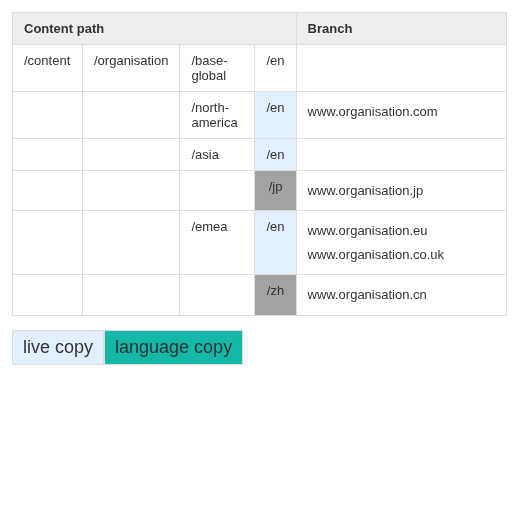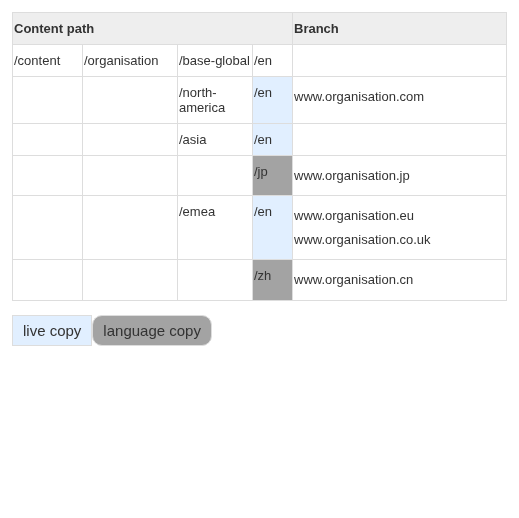--- a/index.html
+++ b/index.html
@@ -10,47 +10,47 @@
       font-size: 13px;
       color: #333;
       background: #fff;
     }
     table {
       border-collapse: collapse;
       width: 495px;
     }
     th, td {
       border: 1px solid #ddd;
-      padding: 8px 1px;
+      padding: 8px 11px;
       text-align: left;
       vertical-align: top;
     }
     th {
       background: #eeeeee;
       font-weight: bold;
     }
     td.col-a { width: 70px; }
     td.col-b { width: 95px; }
     td.col-c { width: 75px; }
-    td.col-d { width: 40px; }
+    td.col-d { width: 40px; text-align: center; }
     td.live { background: #e1efff; }
     td.lang { background: #a3a3a3; }
     td.branch { line-height: 1.8; }
     .legend {
       margin-top: 14px;
     }
     .legend-item {
       display: inline-block;
       border: 1px solid #ddd;
       padding: 6px 10px;
-      font-size: 15px;
+      font-size: 18px;
       margin-right: 0;
     }
     .legend-item.live { background: #e1efff; }
-    .legend-item.lang { background: #a3a3a3; border-radius: 10px; }
+    .legend-item.lang { background: #14b8a6; }
   </style>
 </head>
 <body>
 
 <table>
   <thead>
     <tr>
       <th colspan="4">Content path</th>
       <th>Branch</th>
     </tr>

